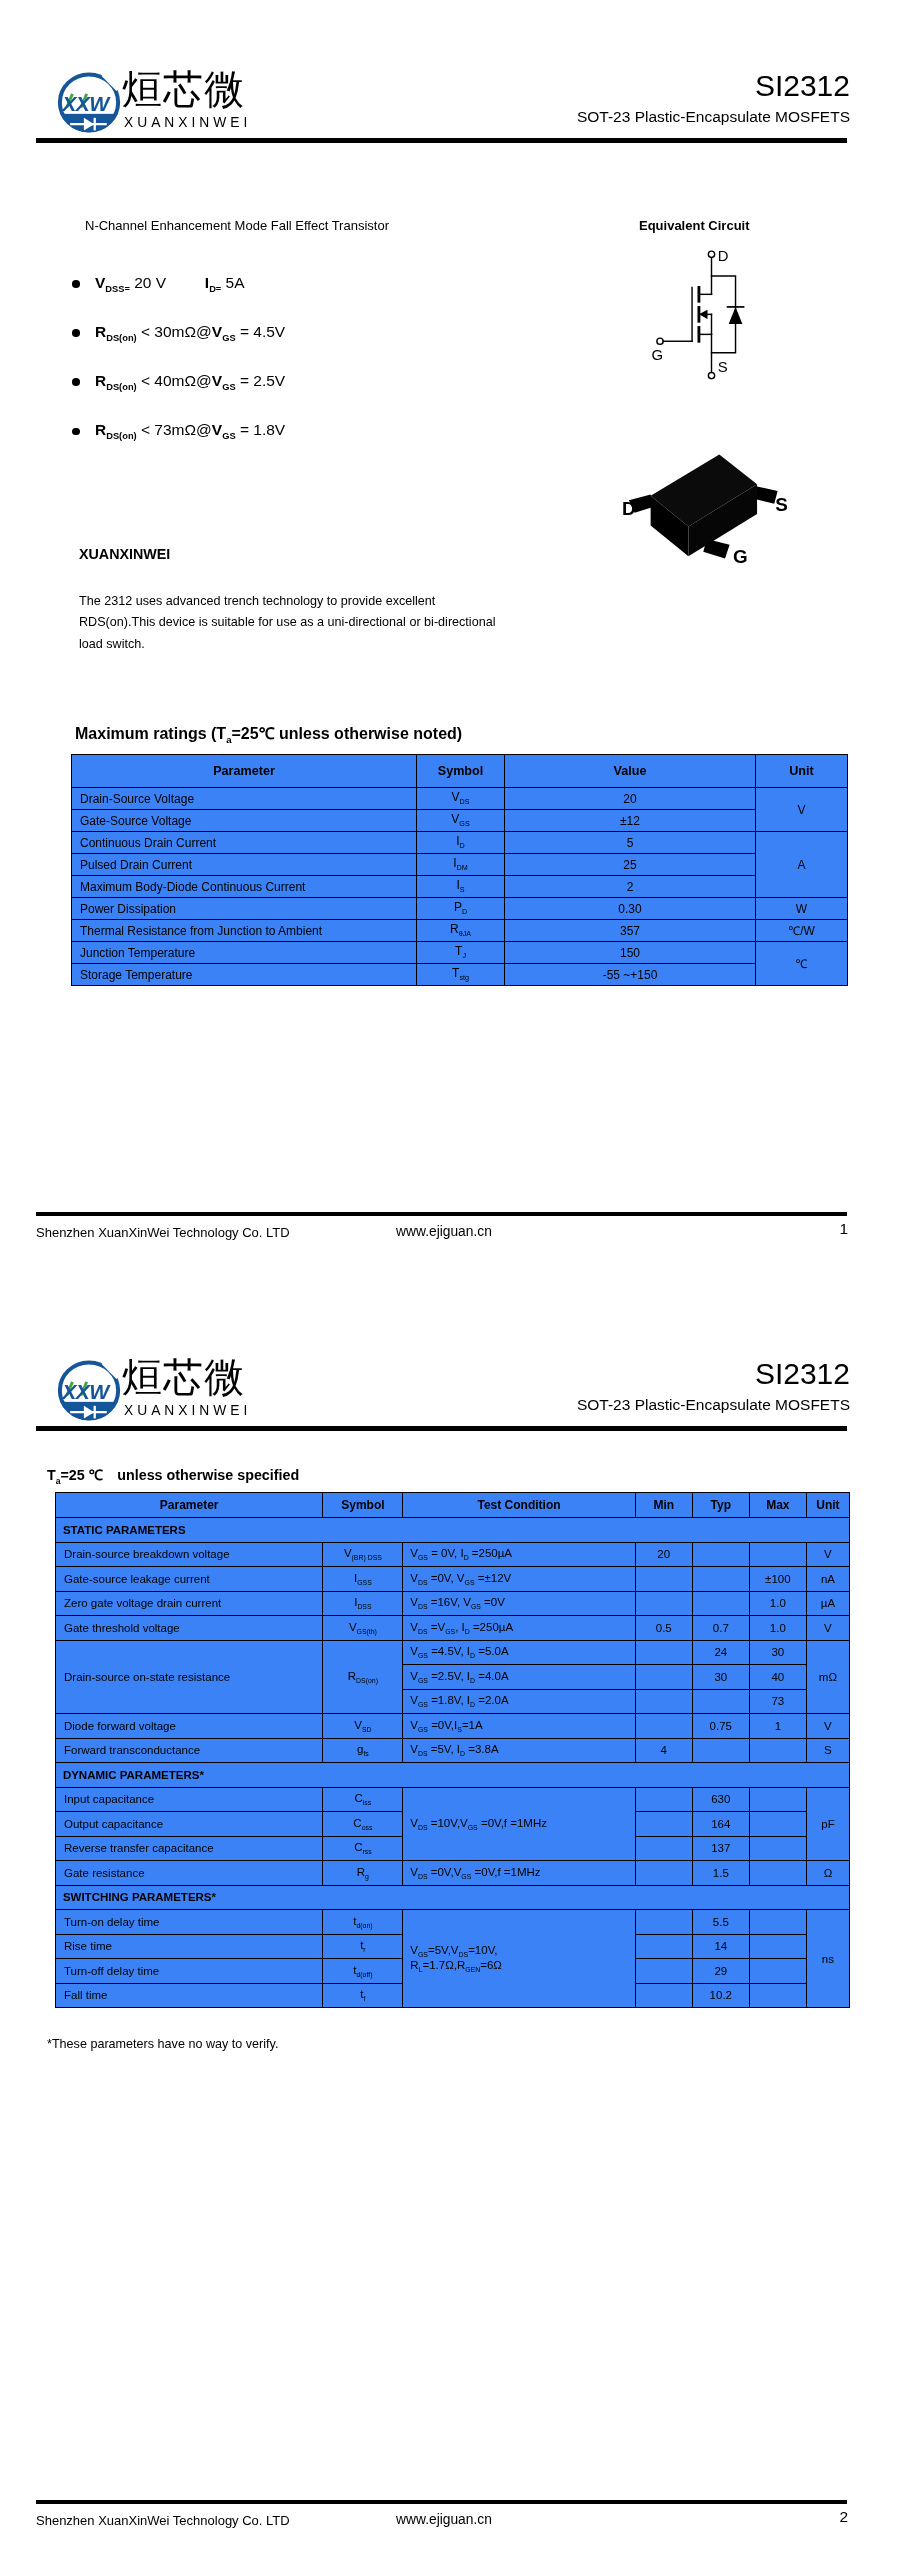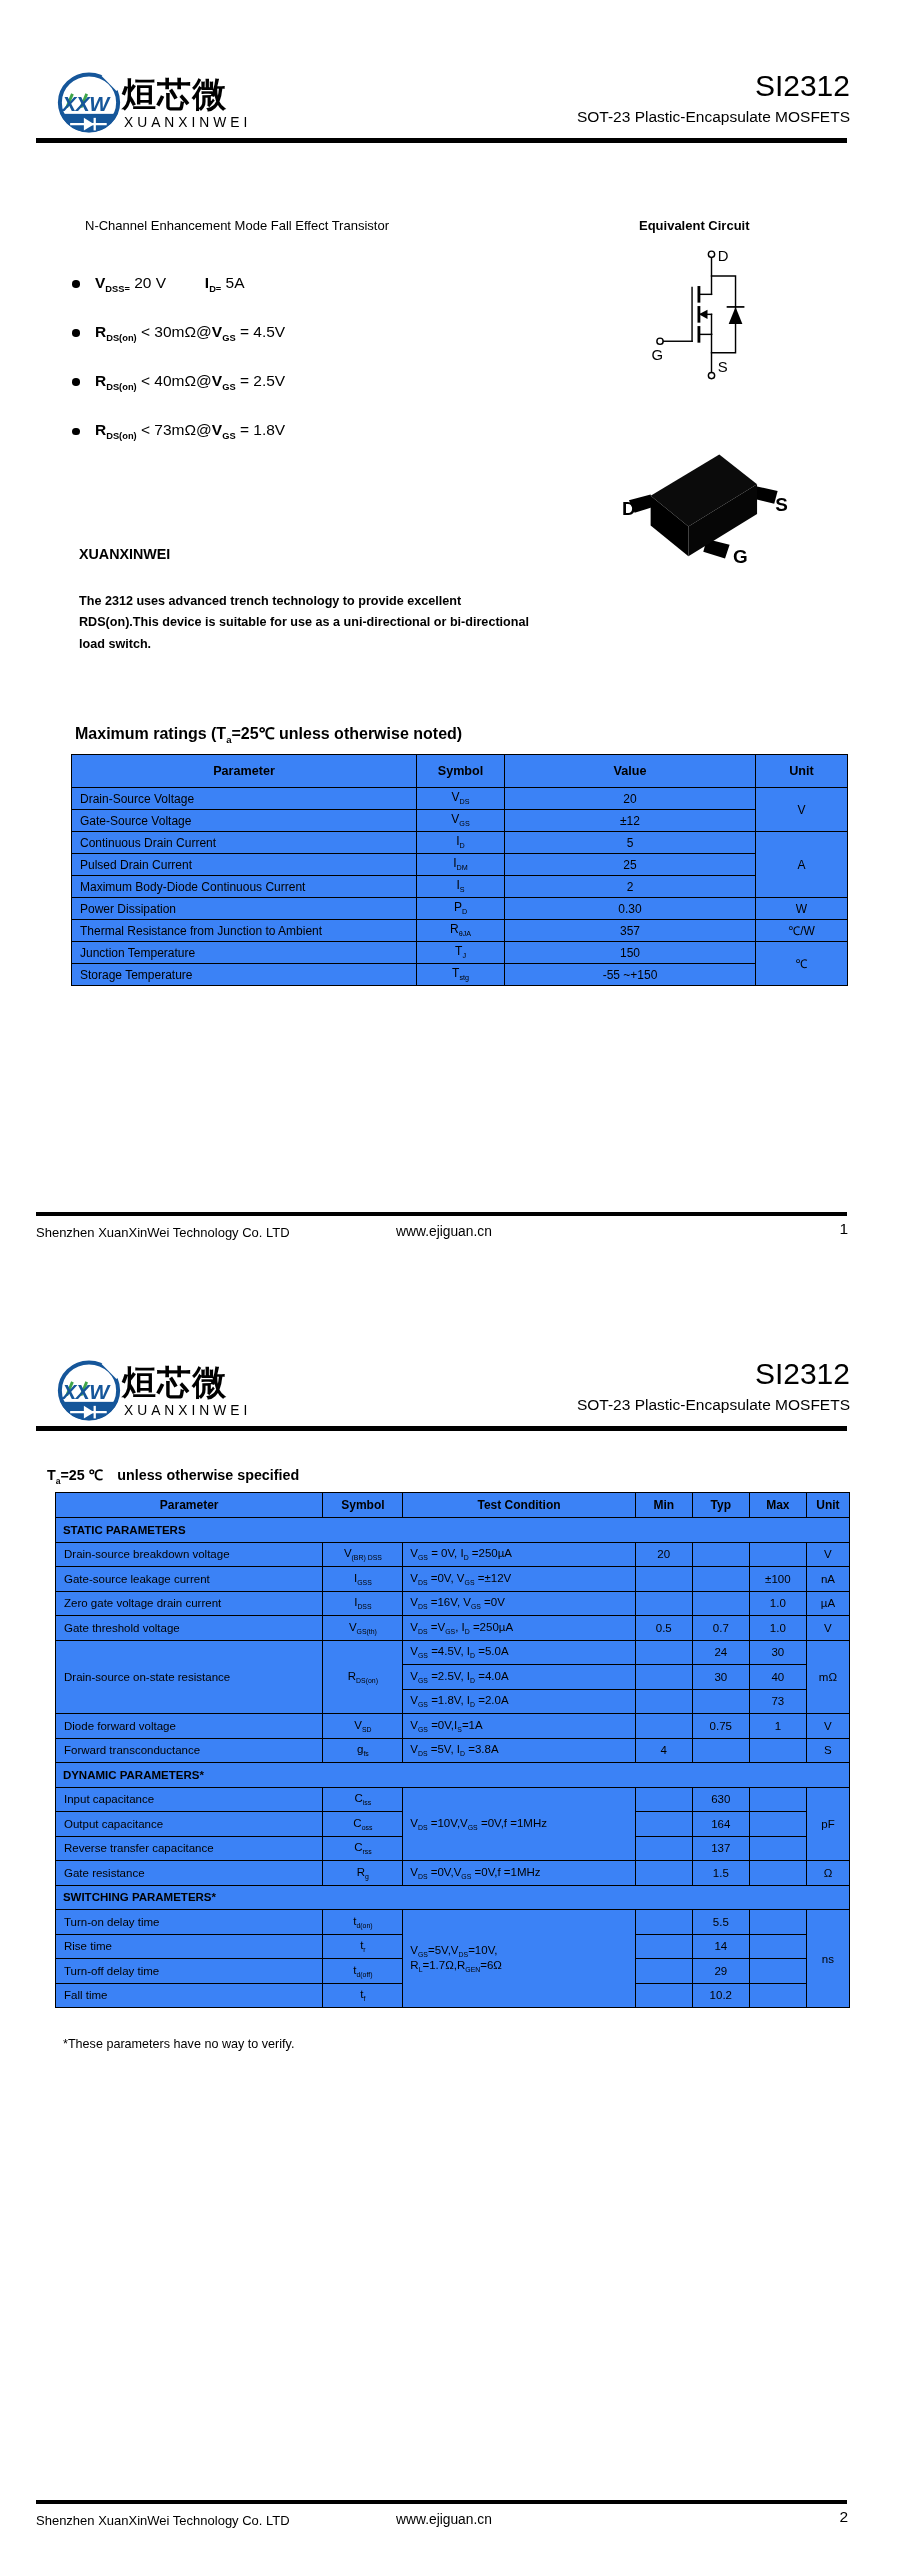--- a/index.html
+++ b/index.html
@@ -4,36 +4,36 @@
 <title>SI2312 Datasheet</title>
 <style>
   html,body{margin:0;padding:0;background:#ffffff;}
   body{font-family:"Liberation Sans",sans-serif;color:#000;width:910px;}
   .page{position:relative;width:910px;height:1288px;background:#fff;overflow:hidden;}
   .b{font-weight:bold;}
   sub{font-size:0.6em;}
 
   
   .logo-svg{position:absolute;left:55px;top:71px;}
-  .logo-cn{position:absolute;left:122px;top:77px;font-size:34px;font-weight:bold;letter-spacing:1.1px;line-height:1;}
+  .logo-cn{position:absolute;left:122px;top:69px;font-size:40px;font-weight:normal;letter-spacing:1.1px;line-height:1;}
   .logo-en{position:absolute;left:124px;top:116px;font-size:13.8px;letter-spacing:4px;line-height:1;}
   .part{position:absolute;right:60px;top:71px;font-size:30px;line-height:1;}
   .subtitle{position:absolute;right:60px;top:108px;font-size:15.5px;line-height:1.2;}
   .hdr-rule{position:absolute;left:36px;top:138px;width:811px;height:4.6px;background:#000;}
 
   
   .product-title{position:absolute;left:85px;top:218px;font-size:13px;}
   .eq-title{position:absolute;left:639px;top:218px;font-size:13px;font-weight:bold;}
   .features{position:absolute;left:72px;top:274px;}
   .feature{display:flex;align-items:center;margin-bottom:29px;font-size:15.5px;}
   .dot{width:7.5px;height:7.5px;border-radius:50%;background:#000;margin-right:15.5px;flex:none;}
   .circuit{position:absolute;left:644px;top:246px;}
   .package{position:absolute;left:622px;top:443px;}
   .desc-h{position:absolute;left:79px;top:546px;font-size:14.3px;font-weight:bold;}
-  .desc-t{position:absolute;left:79px;top:591px;font-size:12.6px;line-height:1.7;white-space:pre-line;font-weight:bold;}
+  .desc-t{position:absolute;left:79px;top:591px;font-size:12.6px;line-height:1.7;white-space:pre-line;}
   .mr-title{position:absolute;left:75px;top:722px;font-size:16px;font-weight:bold;}
 
   
   table{border-collapse:collapse;table-layout:fixed;background:#3b82f6;}
   .dtable{border:1.7px solid #000;}
   .dtable th,.dtable td{border-left:1.1px solid #000;border-top:1.7px solid #000;overflow:hidden;padding:0;}
   .dtable th{font-weight:bold;text-align:center;}
   .dtable td{text-align:center;}
   td.param{text-align:left;padding-left:8px;margin-top:35px;}
   td.cond{text-align:left;padding-left:6.9px;}
@@ -43,21 +43,21 @@
   .t1 td{height:21px;font-size:12px;}
   .t1 col.c0{width:345px}.t1 col.c1{width:88px}.t1 col.c2{width:251px}.t1 col.c3{width:92px}
   .t2{position:absolute;left:55px;top:204px;width:795px;}
   .t2 th{height:24px;font-size:12px;}
   .t2 td{height:23.5px;font-size:11.5px;}
   .t2 col.c0{width:267px}.t2 col.c1{width:80px}.t2 col.c2{width:232px}
   .t2 col.c3{width:57px}.t2 col.c4{width:57px}.t2 col.c5{width:57px}.t2 col.c6{width:43px}
 
   
   .p2-title{position:absolute;left:47px;top:177px;font-size:14.3px;font-weight:bold;}
-  .footnote{position:absolute;left:47px;top:749px;font-size:12.6px;margin-left:16px;}
+  .footnote{position:absolute;left:47px;top:749px;font-size:12.6px;}
 
   
   .ftr-rule{position:absolute;left:36px;top:1212px;width:811px;height:4px;background:#000;}
   .ftr-company{position:absolute;left:36px;top:1225px;font-size:13px;}
   .ftr-site{position:absolute;left:396px;top:1224px;font-size:13.8px;}
   .ftr-page{position:absolute;right:62px;top:1220px;font-size:15.5px;}
 </style>
 </head>
 <body>
 

